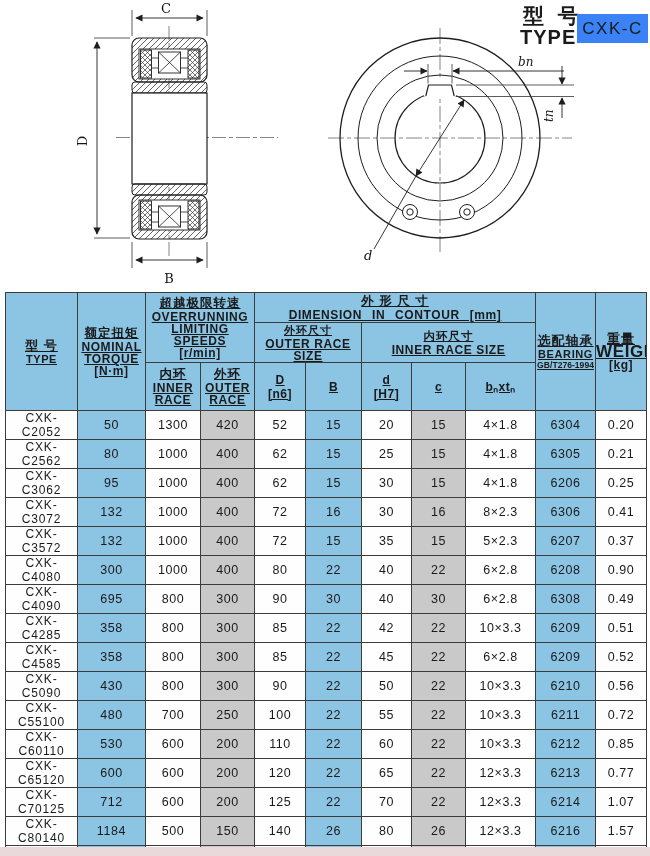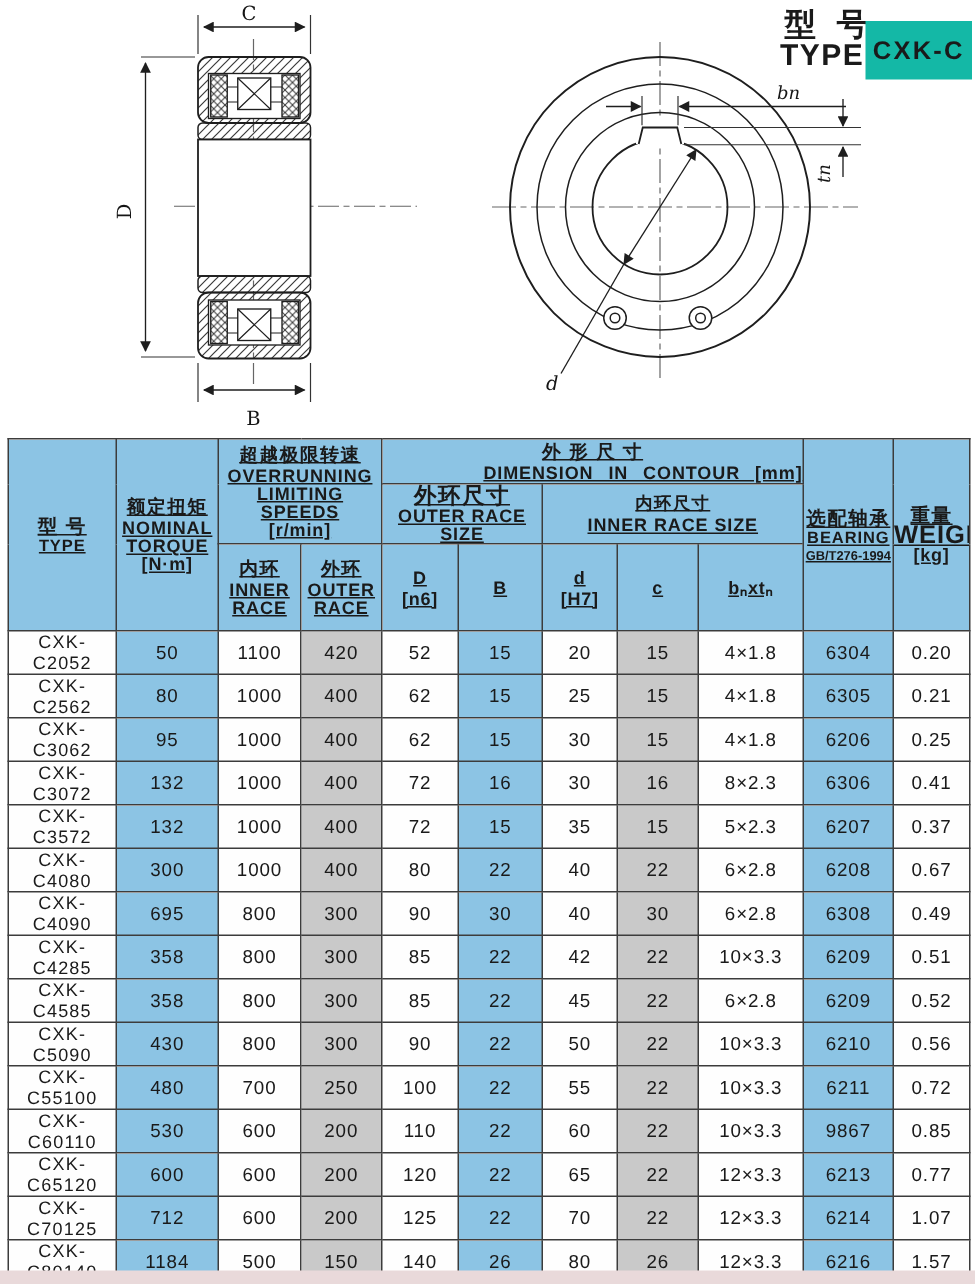--- a/index.html
+++ b/index.html
@@ -21,47 +21,47 @@
   .title-cn{
     position:absolute;left:523px;top:2px;
     font-size:21px;font-weight:bold;letter-spacing:4px;
     font-family:"Liberation Sans",sans-serif;
   }
   .title-en{
     position:absolute;left:520px;top:26px;
     font-size:20px;font-weight:bold;letter-spacing:1px;
   }
   .model-badge{
-    position:absolute;left:577px;top:14px;width:71px;height:39px;
-    background:#14b8a6;
+    position:absolute;left:577px;top:14px;width:71px;height:29px;
+    background:#3b82f6;
     display:flex;align-items:center;justify-content:center;
-    font-size:17px;font-weight:bold;letter-spacing:1.5px;
+    font-size:17px;font-weight:normal;letter-spacing:1.5px;
   }
   
   .drawing{position:absolute;left:0;top:0;width:650px;height:290px;}
   .drawing svg text{fill:#151515;}
   
   .spec-table{
     position:absolute;left:5px;top:292px;
     width:641px;height:554px;
     border-collapse:collapse;table-layout:fixed;
     font-family:"Liberation Sans",sans-serif;
   }
   .spec-table td,.spec-table th{
     border:1px solid var(--border);
     text-align:center;vertical-align:middle;
     padding:0;overflow:hidden;color:var(--ink);
   }
   .spec-table th{background:var(--blue);font-weight:bold;text-decoration:underline;}
-  tr.hr1{height:30px;} tr.hr2{height:30px;} tr.hr3{height:58px;}
+  tr.hr1{height:30px;} tr.hr2{height:30px;} tr.hr3{height:48px;}
   tr.data{height:27px;}
   .cjk{font-size:12.5px;font-weight:bold;line-height:15px;letter-spacing:1px;}
   .cjk.big{font-size:13px;}
   .lat{font-size:12px;font-weight:bold;line-height:12px;letter-spacing:0.6px;}
-  .lat.wide{word-spacing:6px;text-align:right;}
+  .lat.wide{word-spacing:6px;}
   .sym{font-size:12px;font-weight:bold;line-height:14px;letter-spacing:0.5px;}
   .std{font-size:8.6px;font-weight:bold;line-height:11px;letter-spacing:0;}
   tr.data td{font-size:12.5px;letter-spacing:0.6px;}
   tr.data td.c0{font-size:12px;letter-spacing:0.8px;margin-top:40px;}
   .bg-blue{background:var(--blue);}
   .bg-gray{background:var(--gray);}
   .bg-white{background:#fefefe;}
   
   .bottom-strip{
     position:absolute;left:0;top:847px;width:650px;height:9px;
@@ -215,21 +215,21 @@
         <div class="std">GB/T276-1994</div>
       </th>
       <th rowspan="3">
         <div class="cjk big">重量</div>
         <div class="lat" style="font-size:17px">WEIGHT</div>
         <div class="sym">[kg]</div>
       </th>
     </tr>
     <tr class="hr2">
       <th colspan="2">
-        <div class="cjk" style="font-size:15px">外环尺寸</div>
+        <div class="cjk" style="font-size:11px">外环尺寸</div>
         <div class="lat">OUTER RACE SIZE</div>
       </th>
       <th colspan="3">
         <div class="cjk" style="font-size:11.5px">内环尺寸</div>
         <div class="lat">INNER RACE SIZE</div>
       </th>
     </tr>
     <tr class="hr3">
       <th>
         <div class="cjk">内环</div>
@@ -257,21 +257,21 @@
       </th>
       <th>
         <div class="sym">bₙxtₙ</div>
       </th>
     </tr>
   </thead>
   <tbody>
       <tr class="data">
         <td class="c0 bg-white">CXK-C2052</td>
         <td class="c1 bg-blue">50</td>
-        <td class="c2 bg-white">1100</td>
+        <td class="c2 bg-white">1300</td>
         <td class="c3 bg-gray">420</td>
         <td class="c4 bg-white">52</td>
         <td class="c5 bg-blue">15</td>
         <td class="c6 bg-white">20</td>
         <td class="c7 bg-gray">15</td>
         <td class="c8 bg-white">4×1.8</td>
         <td class="c9 bg-blue">6304</td>
         <td class="c10 bg-white">0.20</td>
       </tr>
       <tr class="data">
@@ -330,21 +330,21 @@
         <td class="c0 bg-white">CXK-C4080</td>
         <td class="c1 bg-blue">300</td>
         <td class="c2 bg-white">1000</td>
         <td class="c3 bg-gray">400</td>
         <td class="c4 bg-white">80</td>
         <td class="c5 bg-blue">22</td>
         <td class="c6 bg-white">40</td>
         <td class="c7 bg-gray">22</td>
         <td class="c8 bg-white">6×2.8</td>
         <td class="c9 bg-blue">6208</td>
-        <td class="c10 bg-white">0.67</td>
+        <td class="c10 bg-white">0.90</td>
       </tr>
       <tr class="data">
         <td class="c0 bg-white">CXK-C4090</td>
         <td class="c1 bg-blue">695</td>
         <td class="c2 bg-white">800</td>
         <td class="c3 bg-gray">300</td>
         <td class="c4 bg-white">90</td>
         <td class="c5 bg-blue">30</td>
         <td class="c6 bg-white">40</td>
         <td class="c7 bg-gray">30</td>
@@ -407,21 +407,21 @@
       <tr class="data">
         <td class="c0 bg-white">CXK-C60110</td>
         <td class="c1 bg-blue">530</td>
         <td class="c2 bg-white">600</td>
         <td class="c3 bg-gray">200</td>
         <td class="c4 bg-white">110</td>
         <td class="c5 bg-blue">22</td>
         <td class="c6 bg-white">60</td>
         <td class="c7 bg-gray">22</td>
         <td class="c8 bg-white">10×3.3</td>
-        <td class="c9 bg-blue">9867</td>
+        <td class="c9 bg-blue">6212</td>
         <td class="c10 bg-white">0.85</td>
       </tr>
       <tr class="data">
         <td class="c0 bg-white">CXK-C65120</td>
         <td class="c1 bg-blue">600</td>
         <td class="c2 bg-white">600</td>
         <td class="c3 bg-gray">200</td>
         <td class="c4 bg-white">120</td>
         <td class="c5 bg-blue">22</td>
         <td class="c6 bg-white">65</td>

